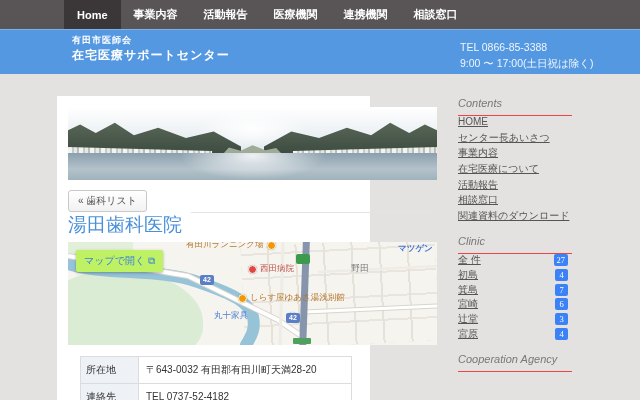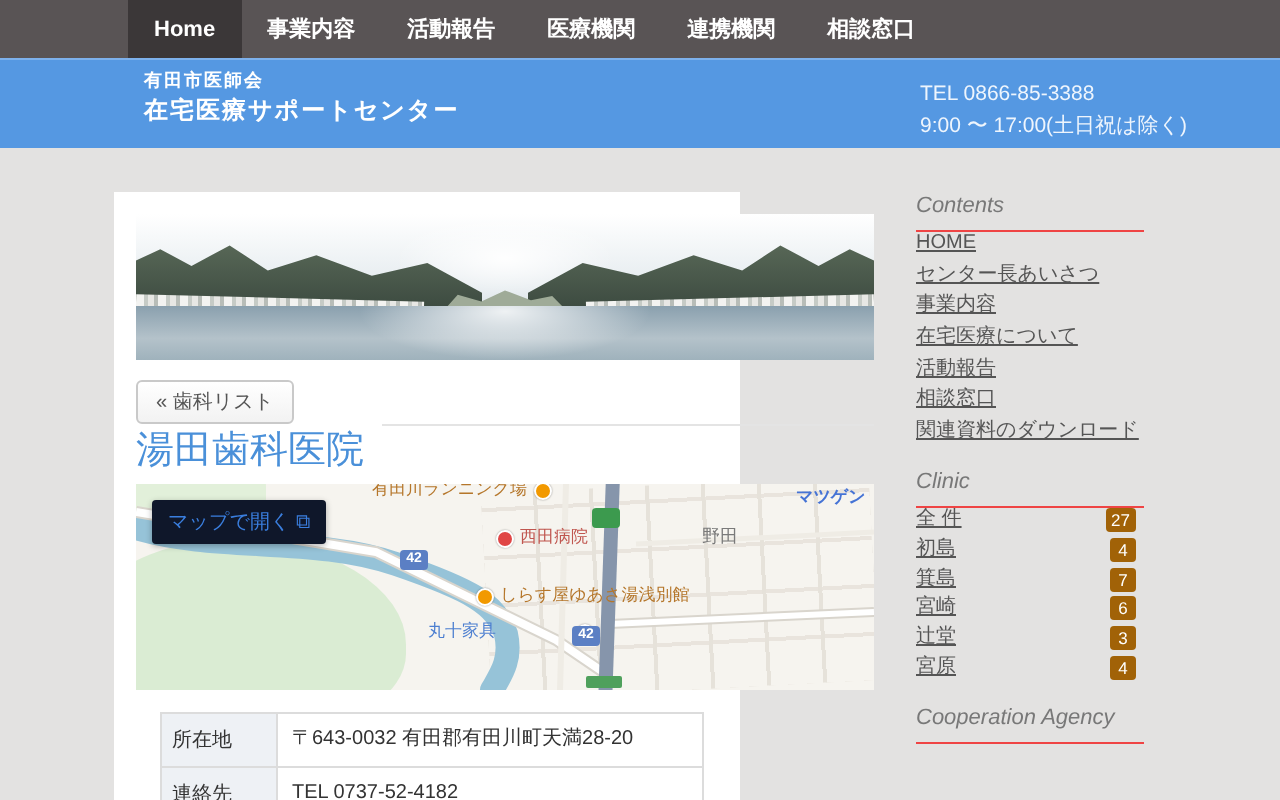--- a/index.html
+++ b/index.html
@@ -72,21 +72,21 @@
   .m-grid { position:absolute; left:175px; right:0; top:0; bottom:0; opacity:.8;
     background:
       repeating-linear-gradient(90deg, transparent 0 26px, #e3ded6 26px 28px),
       repeating-linear-gradient(0deg, transparent 0 22px, #e6e1d9 22px 24px);
     transform:rotate(-3deg); }
   .m-svg { position:absolute; left:0; top:0; }
   .m-hwy { position:absolute; left:233px; top:-2px; width:7px; height:110px;
     background:#8695ab; transform:skewX(-2deg); }
   .m-hwy-cap { position:absolute; left:225px; top:96px; width:18px; height:6px;
     background:#4fa05c; border-radius:1px; }
-  .m-open { position:absolute; left:8px; top:8px; background:#0f172a; color:#3a7ede;
+  .m-open { position:absolute; left:8px; top:8px; background:#bef264; color:#3a7ede;
     font-size:10px; padding:4px 8px; border-radius:2px;
     box-shadow:0 1px 3px rgba(0,0,0,.3); }
   .poi { position:absolute; display:flex; align-items:center; gap:3px;
     font-size:8.5px; white-space:nowrap; }
   .poi-dot { width:9px; height:9px; border-radius:50%; border:1.5px solid #fff;
     box-shadow:0 0 1px rgba(0,0,0,.4); display:inline-block; flex:none; }
   .dot-orange { background:#f29900; }
   .dot-red { background:#e04646; }
   .dot-blue { background:#4d90fe; }
   .t-amber { color:#b5762a; }
@@ -110,22 +110,22 @@
   
   .sidebar { position:absolute; left:458px; top:97px; width:114px; }
   .side-h { font-size:11px; color:#787878; font-weight:normal;
     padding-bottom:6px; border-bottom:1px solid #ef4444; margin-bottom:0;font-style:italic; }
   .side-link { display:block; font-size:10px; color:#555;
     text-decoration:underline; margin-bottom:3.5px; line-height:1.02; padding:1px 0; }
   .side-sec { margin-top:13px; }
   .clinic-row { display:flex; justify-content:space-between; align-items:center;
     margin-bottom:2.5px; }
   .clinic-row .side-link { margin-bottom:0; }
-  .badge { background:#a16207; color:#fff; font-size:8.5px; padding:1px 3px;
-    border-radius:2px; min-width:13px; text-align:center; margin-right:4px; }
+  .badge { background:#3b82f6; color:#fff; font-size:8.5px; padding:1px 3px;
+    border-radius:2px; min-width:13px; text-align:center; margin-right:4px;font-family:Liberation Serif, serif; }
 </style>
 </head>
 <body>
 
 <div class="topnav">
   <div class="nav-item active">Home</div>
   <div class="nav-item">事業内容</div>
   <div class="nav-item">活動報告</div>
   <div class="nav-item">医療機関</div>
   <div class="nav-item">連携機関</div>

